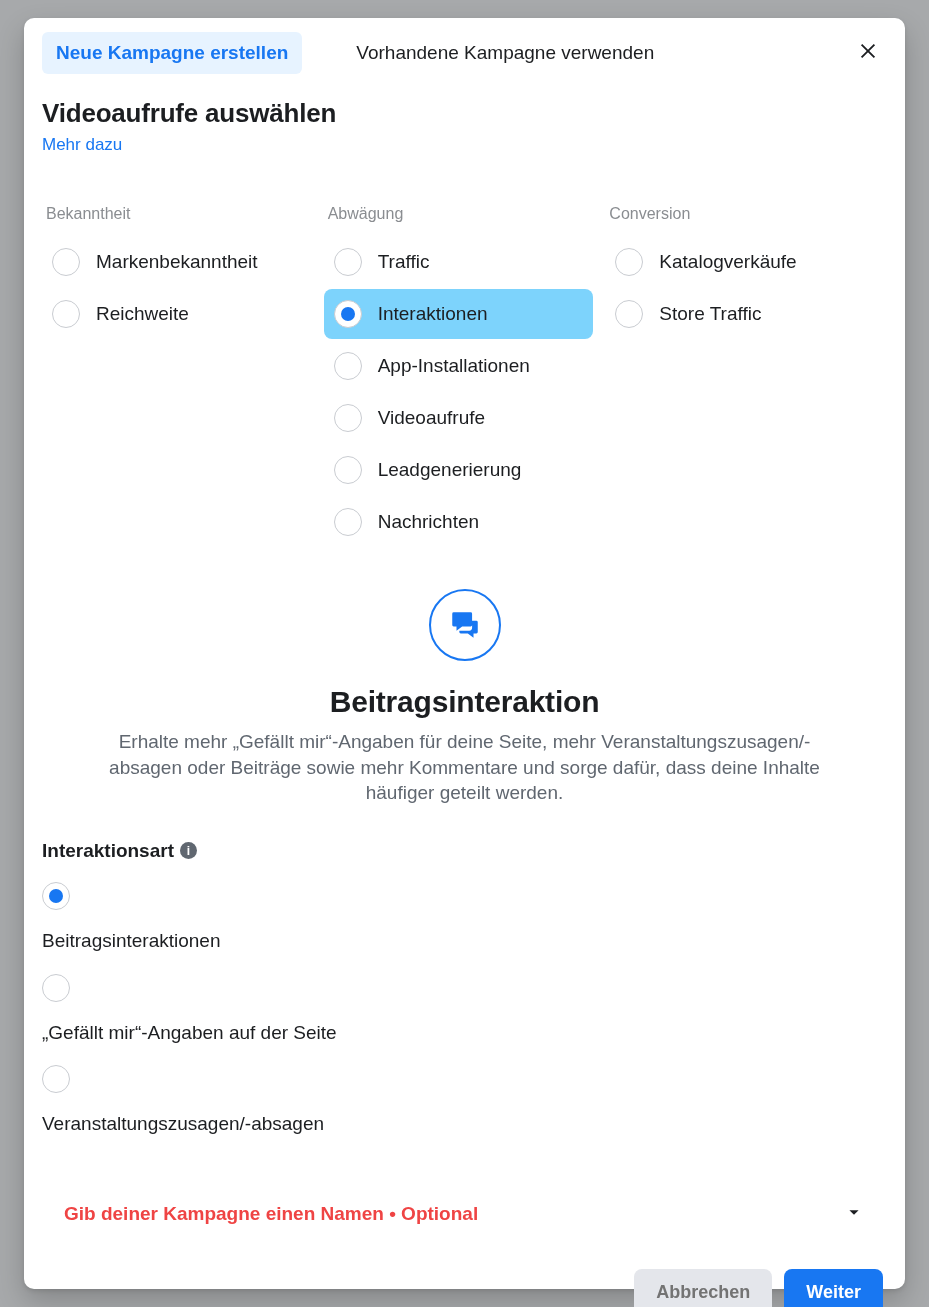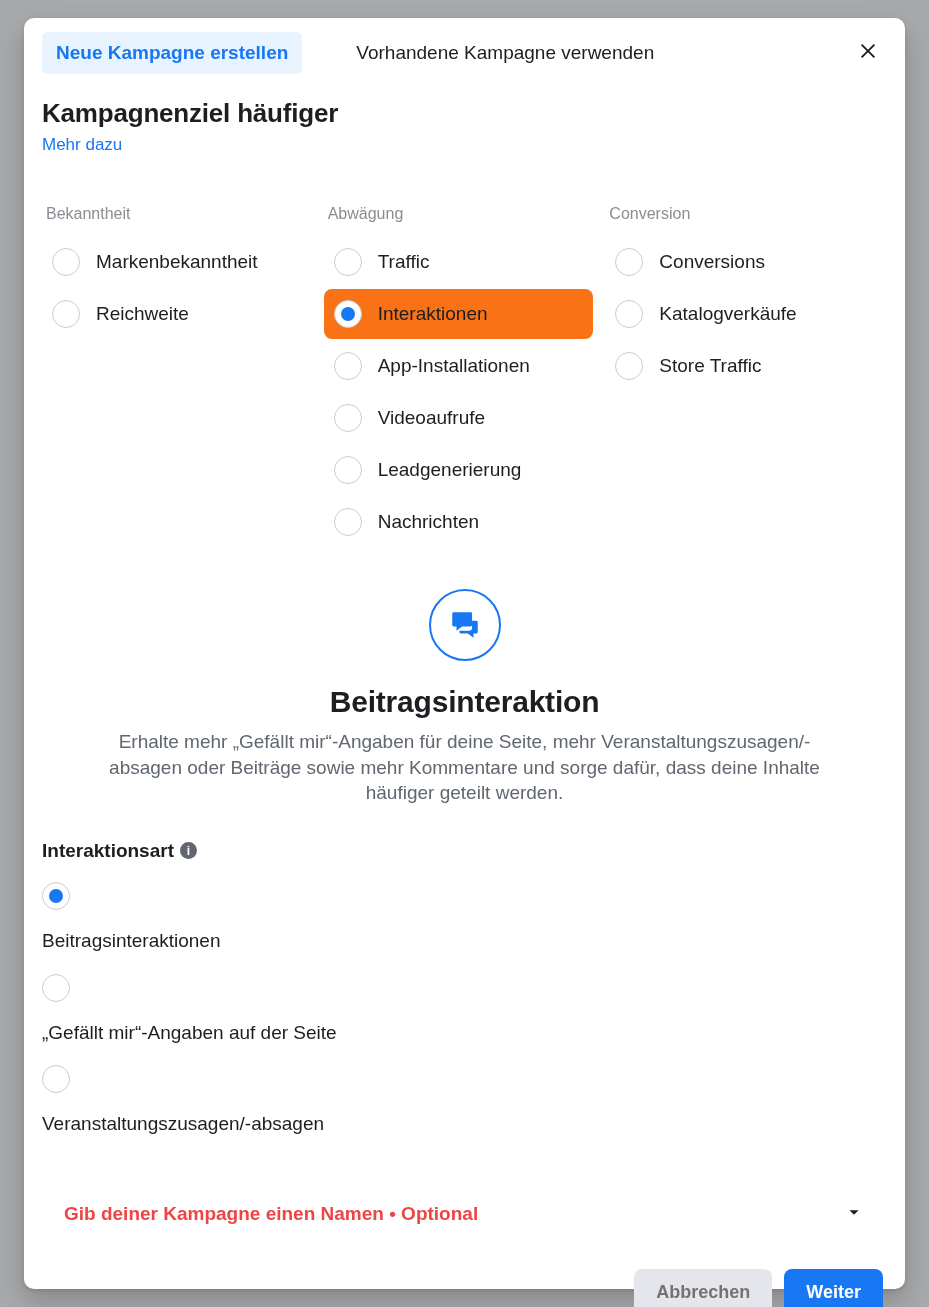--- a/index.html
+++ b/index.html
@@ -12,21 +12,21 @@
     .tab.inactive { color: #1c1e21; font-weight: 500; margin-left: 30px; }
     .close { margin-left: auto; cursor: pointer; padding: 8px; }
     .close svg { width: 22px; height: 22px; stroke: #1c1e21; stroke-width: 2; }
     .section-title { padding: 0 18px; margin-top: 10px; }
     .section-title h2 { font-size: 26px; font-weight: 600; color: #1c1e21; letter-spacing: -0.2px; }
     .section-title a { color: #1877f2; font-size: 17px; text-decoration: none; display: inline-block; margin-top: 6px; }
     .goals { display: flex; padding: 50px 18px 0 18px; gap: 0; }
     .goal-col { flex: 1; min-width: 0; }
     .col-label { font-size: 16px; color: #8a8d91; margin-bottom: 14px; padding-left: 4px; }
     .radio-row { display: flex; align-items: center; gap: 16px; padding: 11px 18px 11px 10px; margin: 2px 12px 2px 0; border-radius: 8px; cursor: pointer; font-size: 19px; color: #1c1e21; position: relative; }
-    .radio-row.selected { background: #f97316; }
+    .radio-row.selected { background: #7dd3fc; }
     .radio { width: 28px; height: 28px; border: 1px solid #c9ccd1; border-radius: 50%; flex-shrink: 0; display: flex; align-items: center; justify-content: center; background: #fff; }
     .radio.checked::after { content: ""; width: 14px; height: 14px; background: #1877f2; border-radius: 50%; }
     .explain { text-align: center; padding: 40px 60px 0 60px; }
     .explain-icon { width: 72px; height: 72px; border: 2px solid #1877f2; border-radius: 50%; display: inline-flex; align-items: center; justify-content: center; }
     .explain-icon svg { width: 34px; height: 34px; fill: #1877f2; }
     .explain h3 { font-size: 30px; font-weight: 600; color: #1c1e21; margin-top: 24px; letter-spacing: -0.2px; }
     .explain p { font-size: 19px; color: #606770; margin-top: 10px; line-height: 1.35; }
     .inter-type { padding: 34px 2px 0 18px; }
     .inter-type-label { font-size: 19px; font-weight: 700; color: #1c1e21; display: flex; align-items: center; gap: 6px; }
     .info-icon { width: 17px; height: 17px; background: #606770; border-radius: 50%; color: #fff; font-size: 12px; font-weight: 700; display: inline-flex; align-items: center; justify-content: center; }
@@ -53,21 +53,21 @@
     <div class="tab active">Neue Kampagne erstellen</div>
     <div class="tab inactive">Vorhandene Kampagne verwenden</div>
     <div class="close">
       <svg viewBox="0 0 24 24" fill="none">
           <path d="M5 5l14 14M19 5L5 19"></path>
         </svg>
     </div>
   </div>
 
   <div class="section-title">
-    <h2>Kampagnenziel häufiger</h2>
+    <h2>Videoaufrufe auswählen</h2>
     <a href="#">Mehr dazu</a>
   </div>
 
   <div class="goals">
     <div class="goal-col">
       <div class="col-label">Bekanntheit</div>
       <div class="radio-row">
           <div class="radio"></div>
           <span>Markenbekanntheit</span>
         </div>
@@ -98,24 +98,20 @@
           <div class="radio"></div>
           <span>Leadgenerierung</span>
         </div>
       <div class="radio-row">
           <div class="radio"></div>
           <span>Nachrichten</span>
         </div>
     </div>
     <div class="goal-col">
       <div class="col-label">Conversion</div>
-      <div class="radio-row">
-          <div class="radio"></div>
-          <span>Conversions</span>
-        </div>
       <div class="radio-row">
           <div class="radio"></div>
           <span>Katalogverkäufe</span>
         </div>
       <div class="radio-row">
           <div class="radio"></div>
           <span>Store Traffic</span>
         </div>
     </div>
   </div>

